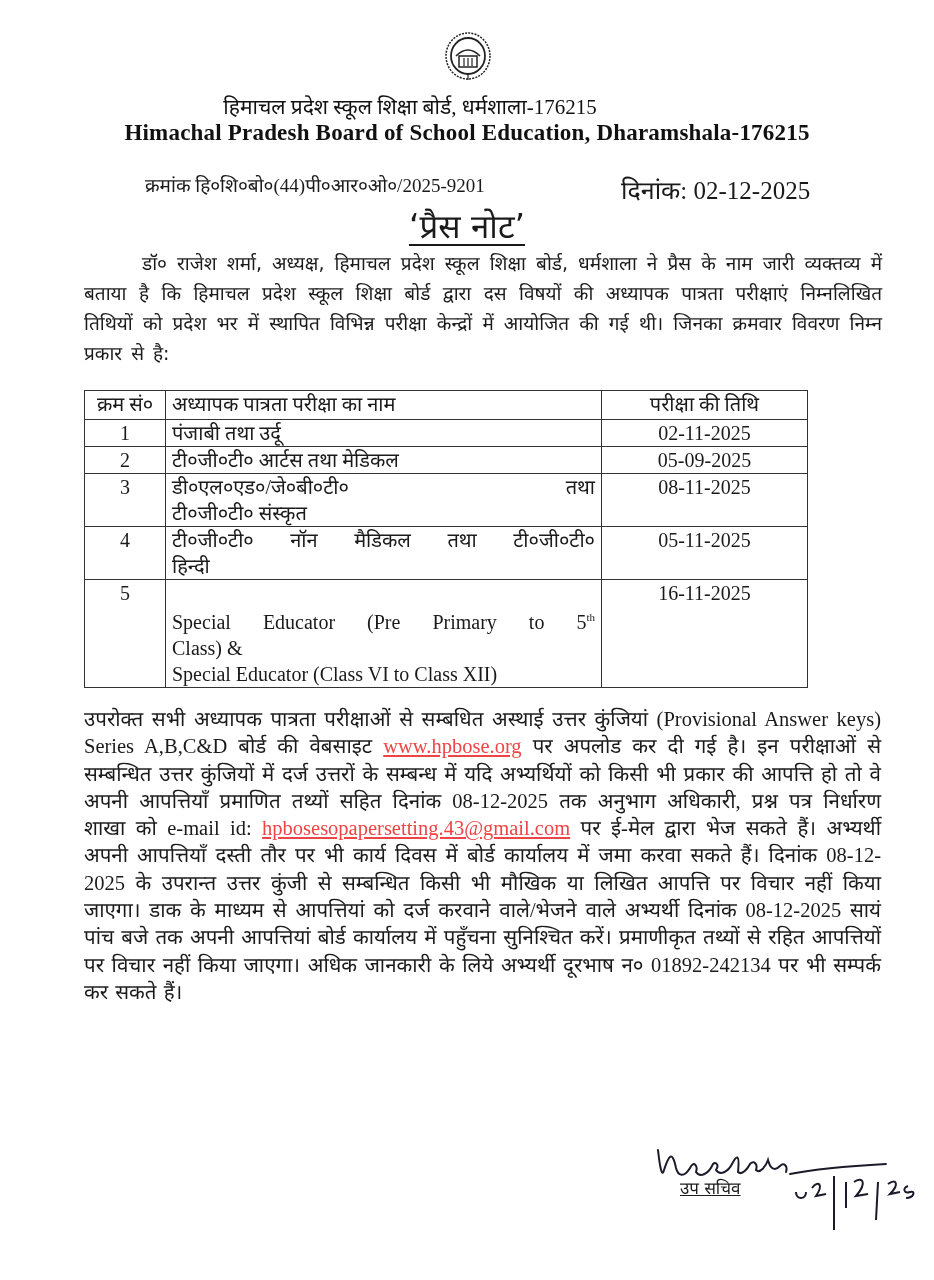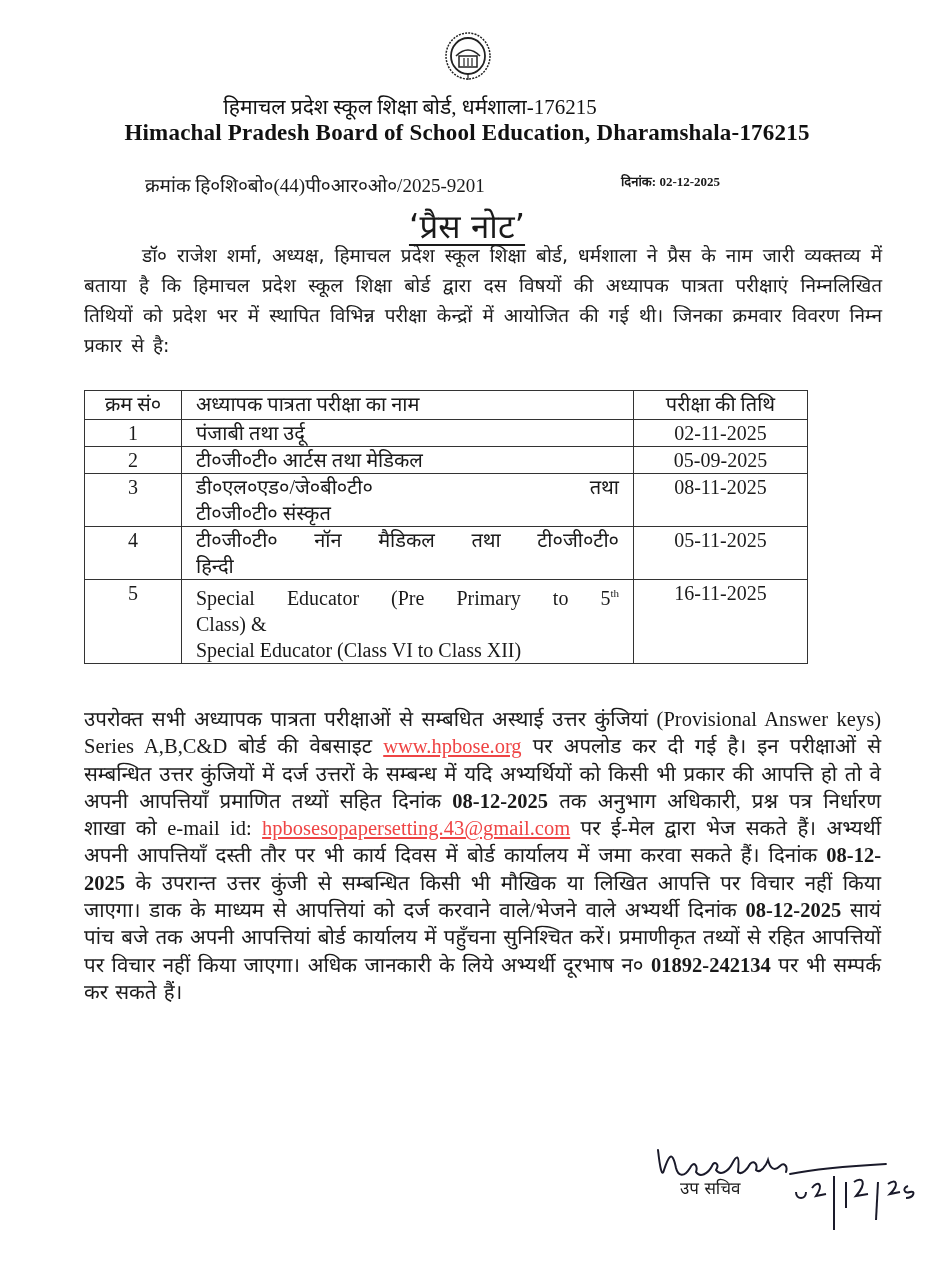--- a/index.html
+++ b/index.html
@@ -6,52 +6,52 @@
   body {
     width: 934px; height: 1280px; position: relative; overflow: hidden;
     color: #1a1a1a;
     font-family: "Liberation Serif", "DejaVu Serif", serif;
   }
   .abs { position: absolute; }
   #logo { left: 443px; top: 30px; width: 50px; height: 52px; }
   .hdr-hi { left: 0; width: 820px; top: 92px; text-align: center; font-size: 21px; color: #111; }
   .hdr-en { left: 0; width: 934px; top: 120px; text-align: center; font-size: 23px; font-weight: bold; letter-spacing: 0.2px; color: #111; }
   .ref { left: 145px; top: 172px; font-size: 19px; }
-  .date { left: 621px; top: 172px; font-size: 13px; font-weight: bold; }
+  .date { left: 621px; top: 172px; font-size: 25px; }
   .title { left: 0; width: 934px; top: 203px; text-align: center; font-family: "DejaVu Sans", sans-serif; font-size: 33px; }
   .title span { text-decoration: underline; text-underline-offset: 6px; text-decoration-thickness: 2px; }
   .para1 {
-    left: 84px; width: 798px; top: 240px;
+    left: 84px; width: 798px; top: 248px;
     font-family: "DejaVu Sans", sans-serif; font-size: 19px; line-height: 30px;
     text-align: justify; text-align-last: left; text-indent: 58px; word-spacing: 3px;
   }
   table.exam {
     left: 84px; top: 390px; width: 724px; border-collapse: collapse;
     font-size: 20px;
   }
   table.exam td, table.exam th {
-    border: 1.6px solid #333; vertical-align: top; padding: 0 14px; line-height: 26px;
+    border: 1.6px solid #333; vertical-align: top; padding: 0 6px; line-height: 26px;
   }
   table.exam th { font-weight: normal; height: 28px; }
   .c-sn { width: 68px; text-align: center; }
   .c-name { width: 423px; text-align: left; }
   .c-date { text-align: center; margin-top: 48px; }
   th.c-name { text-align: left; padding-left: 40px; }
   td.c-name { text-align: justify; text-align-last: justify; }
   td.c-name.last-left { text-align-last: left; }
   td.c-name sup { font-size: 11px; }
   .para2 {
     left: 84px; width: 797px; top: 706px;
     font-size: 20.5px; line-height: 27.3px;
     text-align: justify; text-align-last: left; word-spacing: 2px;
   }
   .para2 a { color: #ef4444; text-decoration: underline; }
-  .para2 b { font-weight: bold; }
+  .para2 b { font-weight: normal; }
   #signature { left: 650px; top: 1138px; width: 240px; height: 60px; }
-  .sign-label { left: 680px; top: 1176px; font-family: "DejaVu Sans", sans-serif; font-size: 17px; }
+  .sign-label { left: 680px; top: 1176px; font-family: "DejaVu Sans", sans-serif; font-size: 17px; text-decoration: underline; }
   #sign-date { left: 790px; top: 1168px; width: 144px; height: 70px; }
 </style>
 </head>
 <body>
 
 <svg id="logo" class="abs" viewBox="0 0 50 52">
   <ellipse cx="25" cy="26" rx="22" ry="23" fill="none" stroke="#222" stroke-width="1.5" stroke-dasharray="2 1.2"></ellipse>
   <ellipse cx="25" cy="26" rx="17" ry="18" fill="none" stroke="#222" stroke-width="1.8"></ellipse>
   <path d="M13 26 Q25 14 37 26" fill="none" stroke="#222" stroke-width="1.6"></path>
   <rect x="16" y="26" width="18" height="11" fill="none" stroke="#222" stroke-width="1.5"></rect>
@@ -101,21 +101,21 @@
       <td class="c-sn">4</td>
       <td class="c-name last-left">
         <div style="text-align:justify;text-align-last:justify;">टी०जी०टी० नॉन मैडिकल तथा टी०जी०टी०</div>
         <div>हिन्दी</div>
       </td>
       <td class="c-date">05-11-2025</td>
     </tr>
     <tr>
       <td class="c-sn">5</td>
       <td class="c-name last-left">
-        <div style="text-align:justify;text-align-last:justify;"><span>Special Educator (Pre Primary to 5</span><sup>th</sup></div>
+        <div style="text-align:justify;text-align-last:justify;margin-top:24px;"><span>Special Educator (Pre Primary to 5</span><sup>th</sup></div>
         <div>Class) &amp;</div>
         <div>Special Educator (Class VI to  Class XII)</div>
       </td>
       <td class="c-date">16-11-2025</td>
     </tr>
   </tbody>
 </table>
 
 <div class="abs para2"><span>उपरोक्त सभी अध्यापक पात्रता परीक्षाओं से सम्बधित अस्थाई उत्तर कुंजियां (Provisional Answer keys) Series A,B,C&amp;D बोर्ड की वेबसाइट</span> <a>www.hpbose.org</a> <span>पर अपलोड कर दी गई है।  इन परीक्षाओं से सम्बन्धित उत्तर कुंजियों में दर्ज उत्तरों के सम्बन्ध में यदि अभ्यर्थियों को किसी भी प्रकार की आपत्ति हो तो वे अपनी आपत्तियॉं प्रमाणित तथ्यों सहित दिनांक</span> <b>08-12-2025</b> <span>तक अनुभाग अधिकारी, प्रश्न पत्र निर्धारण शाखा को e-mail id:</span> <a>hpbosesopapersetting.43@gmail.com</a> <span>पर ई-मेल द्वारा भेज सकते हैं। अभ्यर्थी अपनी आपत्तियाँ दस्ती तौर पर भी कार्य दिवस में बोर्ड कार्यालय में जमा करवा सकते हैं। दिनांक</span> <b>08-12-2025</b> <span>के उपरान्त उत्तर कुंजी से सम्बन्धित किसी भी मौखिक या लिखित आपत्ति पर विचार नहीं किया जाएगा। डाक के माध्यम से आपत्तियां को दर्ज करवाने वाले/भेजने वाले अभ्यर्थी दिनांक</span> <b>08-12-2025</b> <span>सायं पांच बजे तक अपनी आपत्तियां बोर्ड कार्यालय में पहुँचना सुनिश्चित करें। प्रमाणीकृत तथ्यों से रहित आपत्तियों पर विचार नहीं किया जाएगा। अधिक जानकारी के लिये अभ्यर्थी दूरभाष न०</span> <b>01892-242134</b> <span>पर भी सम्पर्क कर सकते हैं।</span></div>
 

